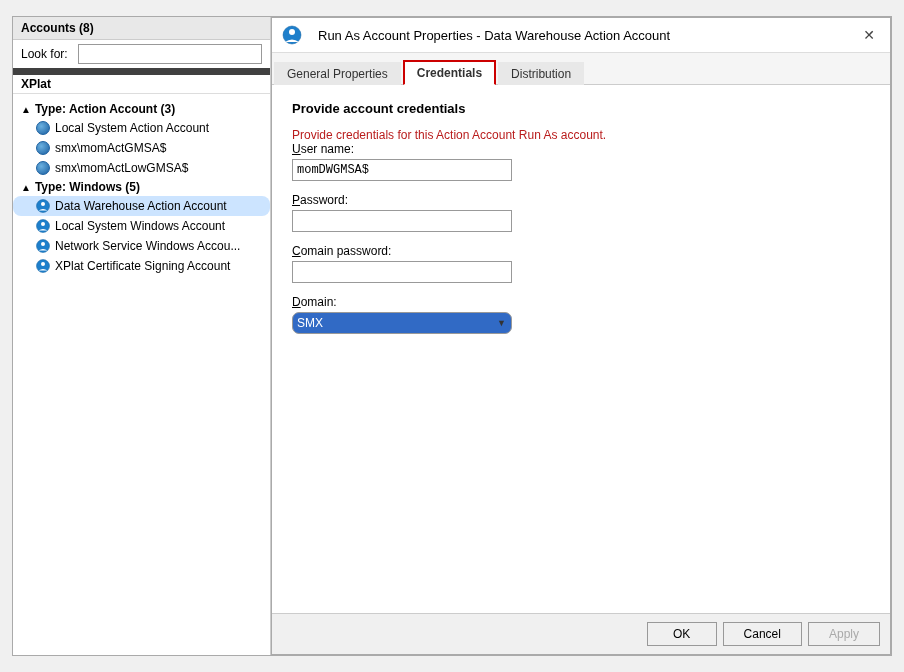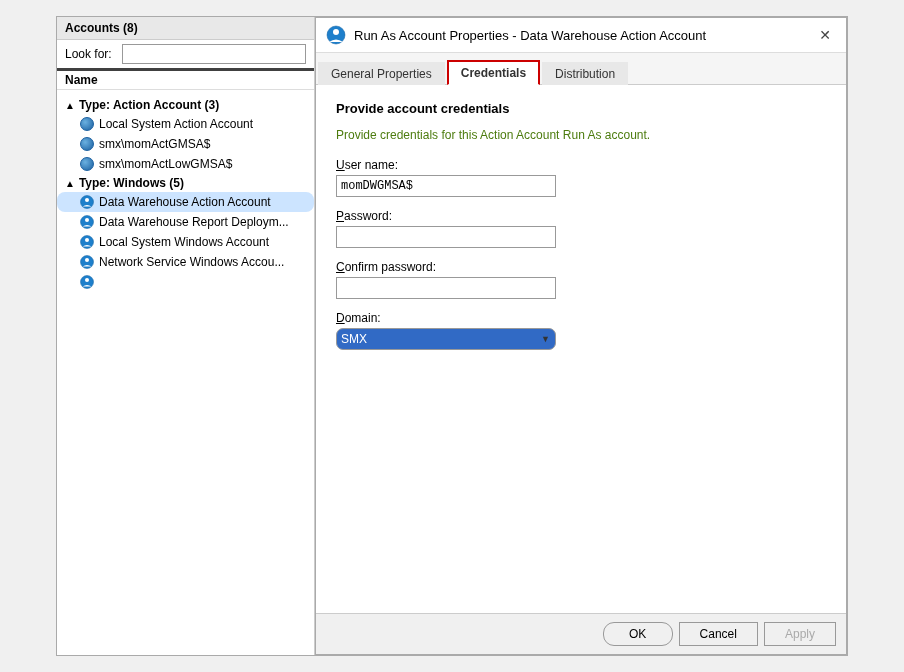--- a/index.html
+++ b/index.html
@@ -9,21 +9,21 @@
       background: #f0f0f0;
       display: flex;
       justify-content: center;
       align-items: center;
       width: 904px;
       height: 672px;
       overflow: hidden;
     }
     .main-container {
       display: flex;
-      width: 792px;
+      width: 880px;
       height: 640px;
       background: #fff;
       border: 1px solid #aaa;
       position: relative;
     }
 
     
     .left-panel {
       width: 258px;
       min-width: 258px;
@@ -37,21 +37,21 @@
       background: #e8e8e8;
       padding: 4px 8px;
       font-weight: bold;
       font-size: 12px;
       border-bottom: 1px solid #ccc;
     }
     .look-for-row {
       display: flex;
       align-items: center;
       padding: 4px 8px;
-      border-bottom: 3px solid #404040;
+      border-bottom: 7px solid #404040;
       gap: 10px;
     }
     .look-for-label { font-size: 12px; white-space: nowrap; }
     .look-for-input {
       flex: 1;
       height: 20px;
       border: 1px solid #999;
       font-size: 11px;
       padding: 1px 3px;
     }
@@ -120,21 +120,21 @@
       flex-direction: column;
       border: 1px solid #aaa;
       margin: 0;
     }
     .dialog-titlebar {
       background: #fff;
       border-bottom: 1px solid #ddd;
       display: flex;
       align-items: center;
       padding: 6px 10px;
-      gap: 8px;
+      gap: 16px;
     }
     .dialog-title-icon {
       width: 20px;
       height: 20px;
       flex-shrink: 0;
     }
     .dialog-title-text {
       flex: 1;
       font-size: 13px;
       font-weight: normal;
@@ -186,22 +186,21 @@
       padding: 16px 20px;
       overflow-y: auto;
     }
     .section-title {
       font-size: 13px;
       font-weight: bold;
       margin-bottom: 12px;
     }
     .description-text {
       font-size: 12px;
-      color: #4d7c0f;
-      margin-bottom: 16px;
+      color: #b91c1c;
     }
     .form-group {
       margin-bottom: 12px;
     }
     .form-label {
       display: block;
       font-size: 12px;
       margin-bottom: 3px;
     }
     .form-input {
@@ -262,35 +261,34 @@
       min-width: 70px;
       font-family: 'Segoe UI', sans-serif;
     }
     .dialog-btn:disabled {
       color: #aaa;
       cursor: default;
       text-align: center;
     }
     .dialog-btn.primary {
       background: #f0f0f0;
-      border-radius: 11px;
     }
   </style>
 </head>
 <body>
 
 <div class="main-container">
 
   <div class="left-panel">
     <div class="left-header">Accounts (8)</div>
     <div class="look-for-row">
       <span class="look-for-label">Look for:</span>
       <input class="look-for-input" type="text" style="">
     </div>
-    <div class="col-header">Name</div>
+    <div class="col-header">XPlat</div>
     <div class="tree-area">
 
       <div class="group-header">
         <span class="triangle">▲</span>
         <span>Type: Action Account (3)</span>
       </div>
       <div class="tree-item">
         <span class="item-icon">
             <span class="globe-icon"></span>
           </span>
@@ -324,50 +322,41 @@
         <span>Data Warehouse Action Account</span>
       </div>
       <div class="tree-item">
         <span class="item-icon">
           <svg viewBox="0 0 14 14" width="14" height="14">
             <circle cx="7" cy="7" r="6.5" fill="#1e7fcb" stroke="#1060a0" stroke-width="0.5"></circle>
             <circle cx="7" cy="5" r="2" fill="white"></circle>
             <path d="M2.5 11.5 Q7 8.5 11.5 11.5" fill="white"></path>
           </svg>
         </span>
-        <span>Data Warehouse Report Deploym...</span>
-      </div>
-      <div class="tree-item">
-        <span class="item-icon">
-          <svg viewBox="0 0 14 14" width="14" height="14">
-            <circle cx="7" cy="7" r="6.5" fill="#1e7fcb" stroke="#1060a0" stroke-width="0.5"></circle>
-            <circle cx="7" cy="5" r="2" fill="white"></circle>
-            <path d="M2.5 11.5 Q7 8.5 11.5 11.5" fill="white"></path>
-          </svg>
-        </span>
         <span>Local System Windows Account</span>
       </div>
       <div class="tree-item">
         <span class="item-icon">
           <svg viewBox="0 0 14 14" width="14" height="14">
             <circle cx="7" cy="7" r="6.5" fill="#1e7fcb" stroke="#1060a0" stroke-width="0.5"></circle>
             <circle cx="7" cy="5" r="2" fill="white"></circle>
             <path d="M2.5 11.5 Q7 8.5 11.5 11.5" fill="white"></path>
           </svg>
         </span>
         <span>Network Service Windows Accou...</span>
       </div>
       <div class="tree-item">
         <span class="item-icon">
           <svg viewBox="0 0 14 14" width="14" height="14">
             <circle cx="7" cy="7" r="6.5" fill="#1e7fcb" stroke="#1060a0" stroke-width="0.5"></circle>
             <circle cx="7" cy="5" r="2" fill="white"></circle>
             <path d="M2.5 11.5 Q7 8.5 11.5 11.5" fill="white"></path>
           </svg>
         </span>
+        <span>XPlat Certificate Signing Account</span>
       </div>
     </div>
   </div>
 
   <div class="dialog">
 
     <div class="dialog-titlebar">
       <div class="dialog-title-icon">
         <svg viewBox="0 0 20 20" width="20" height="20">
           <circle cx="10" cy="10" r="9" fill="#1e7fcb" stroke="#1060a0" stroke-width="0.5"></circle>
@@ -404,21 +393,21 @@
 
       <div class="form-group">
         <label class="form-label">
           <span style="text-decoration:underline">P</span><span>assword:</span>
         </label>
         <input class="form-input" type="password" value="" style="">
       </div>
 
       <div class="form-group">
         <label class="form-label">
-          <span style="text-decoration:underline">C</span><span>onfirm password:</span>
+          <span style="text-decoration:underline">C</span><span>omain password:</span>
         </label>
         <input class="form-input" type="password" value="" style="">
       </div>
 
       <div class="form-group">
         <label class="form-label">
           <span style="text-decoration:underline">D</span><span>omain:</span>
         </label>
         <div class="select-wrapper">
           <select class="form-select">

